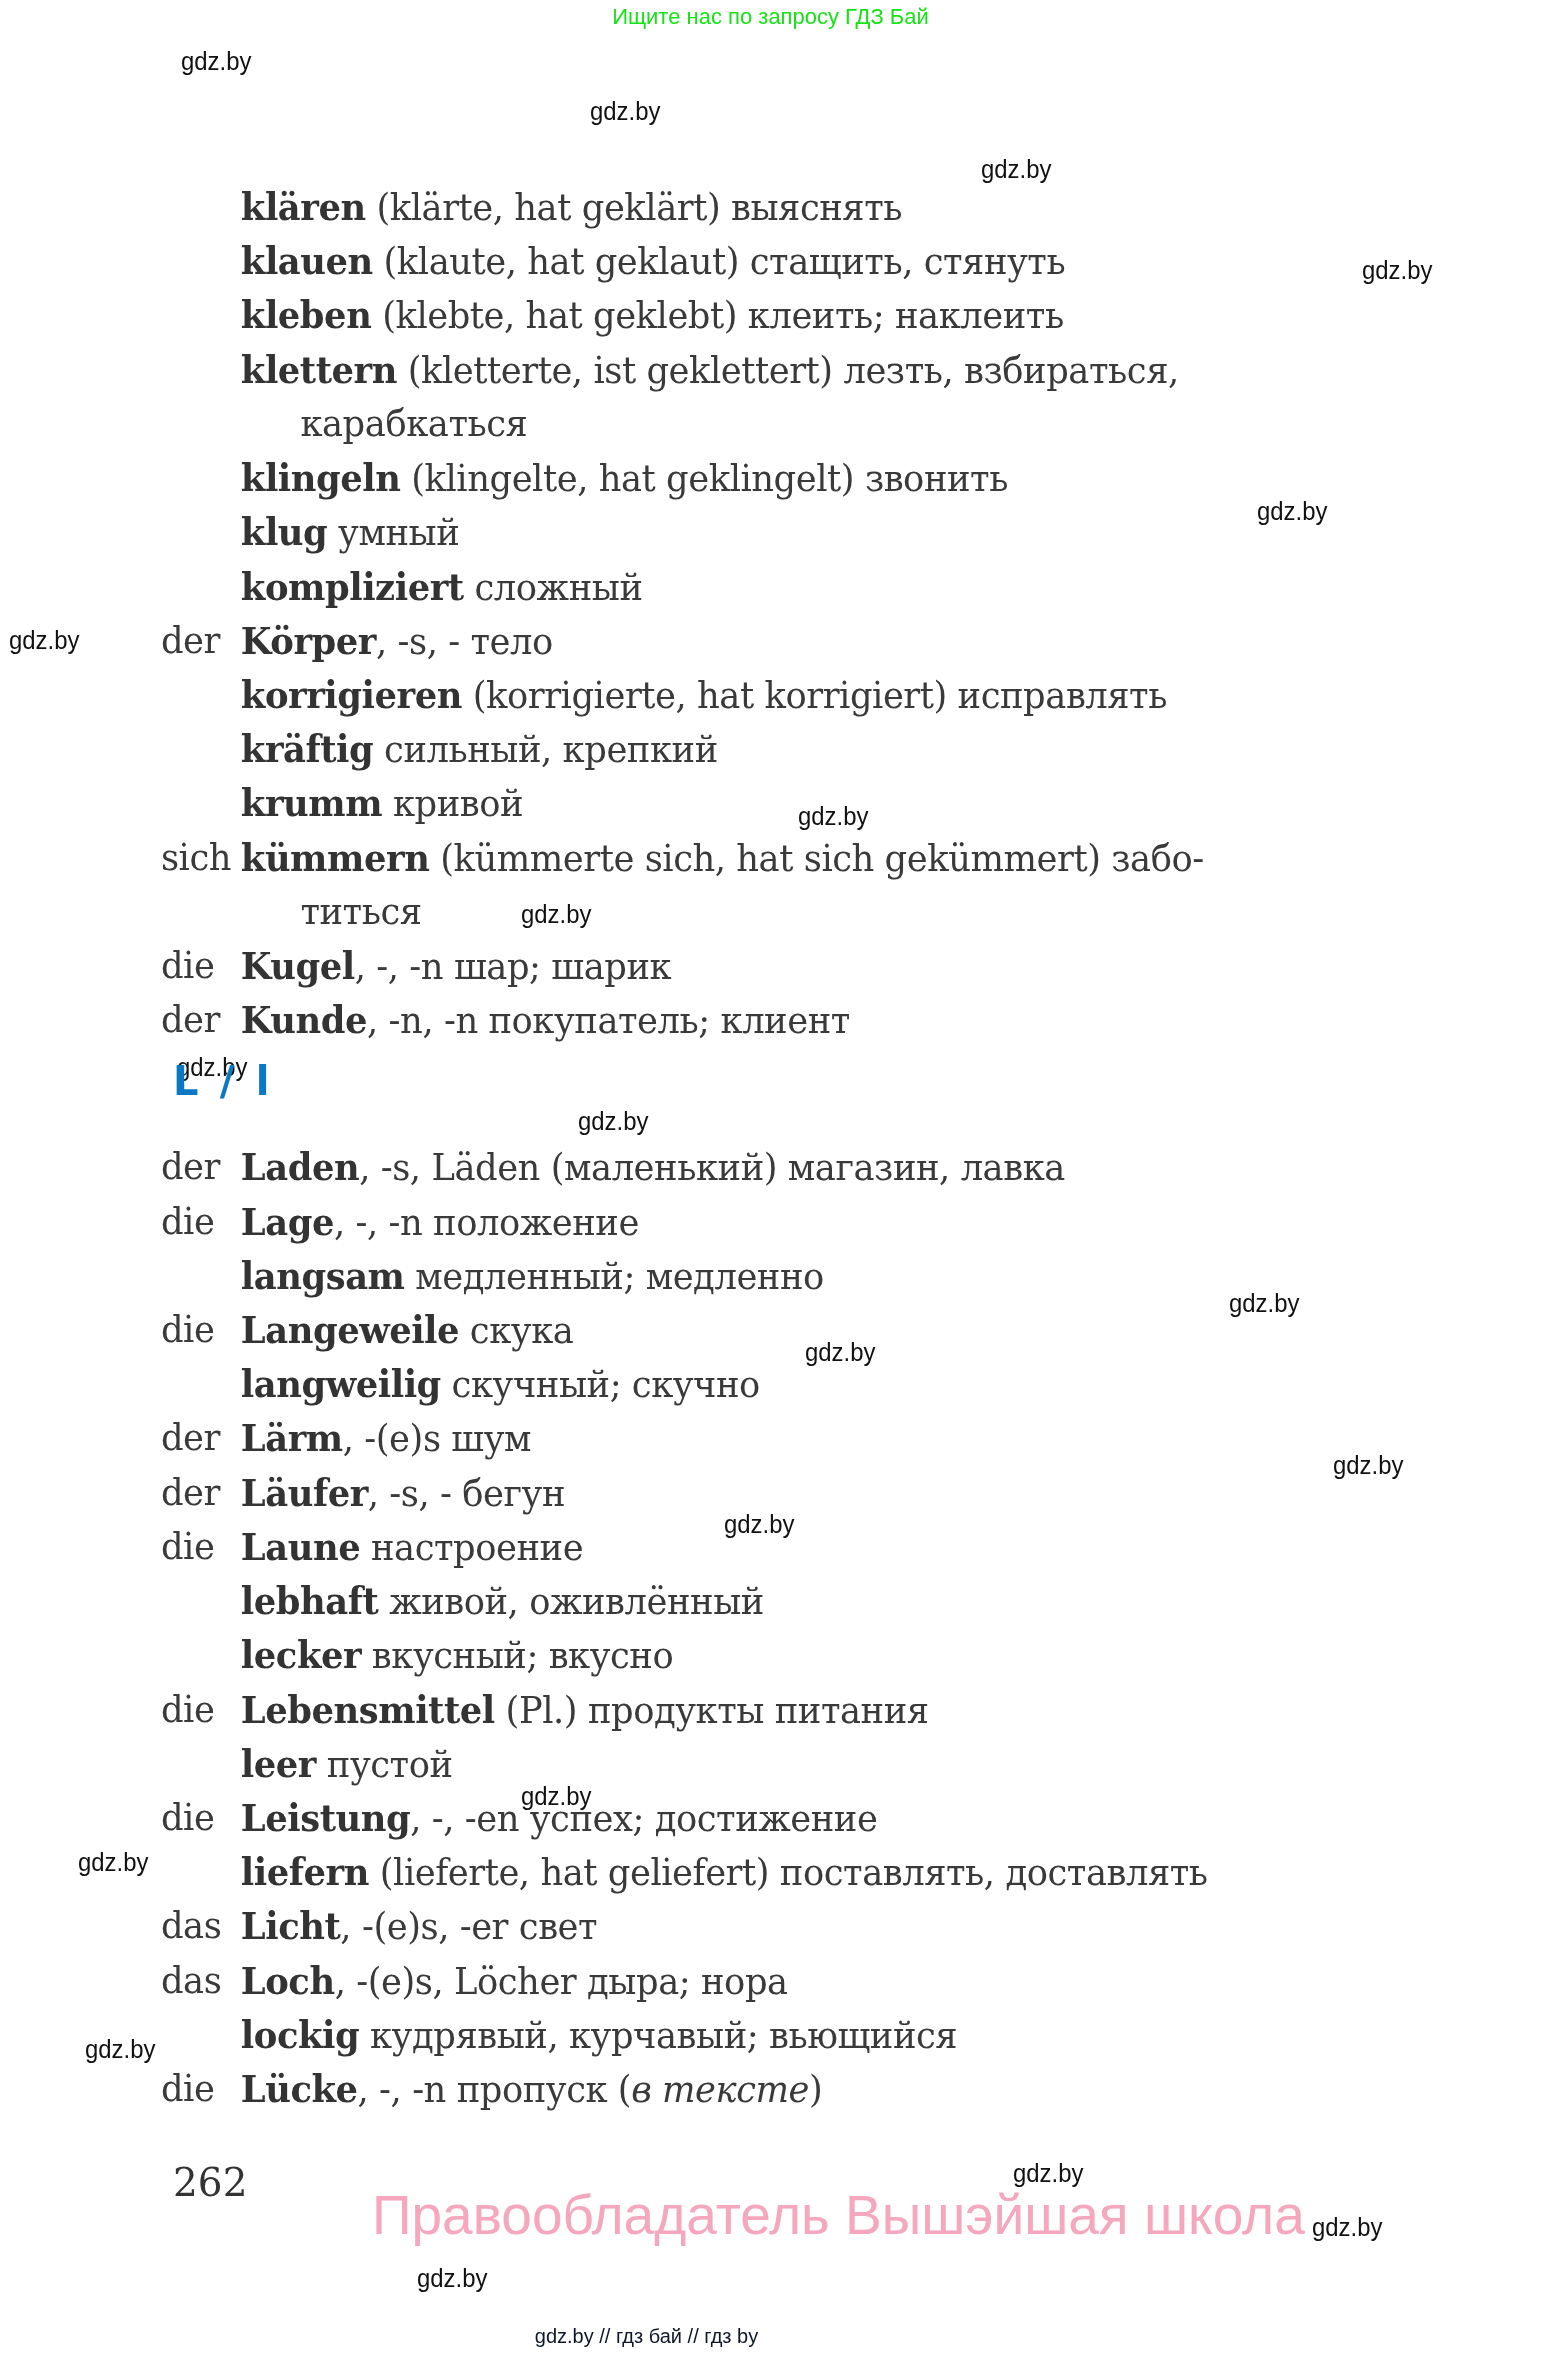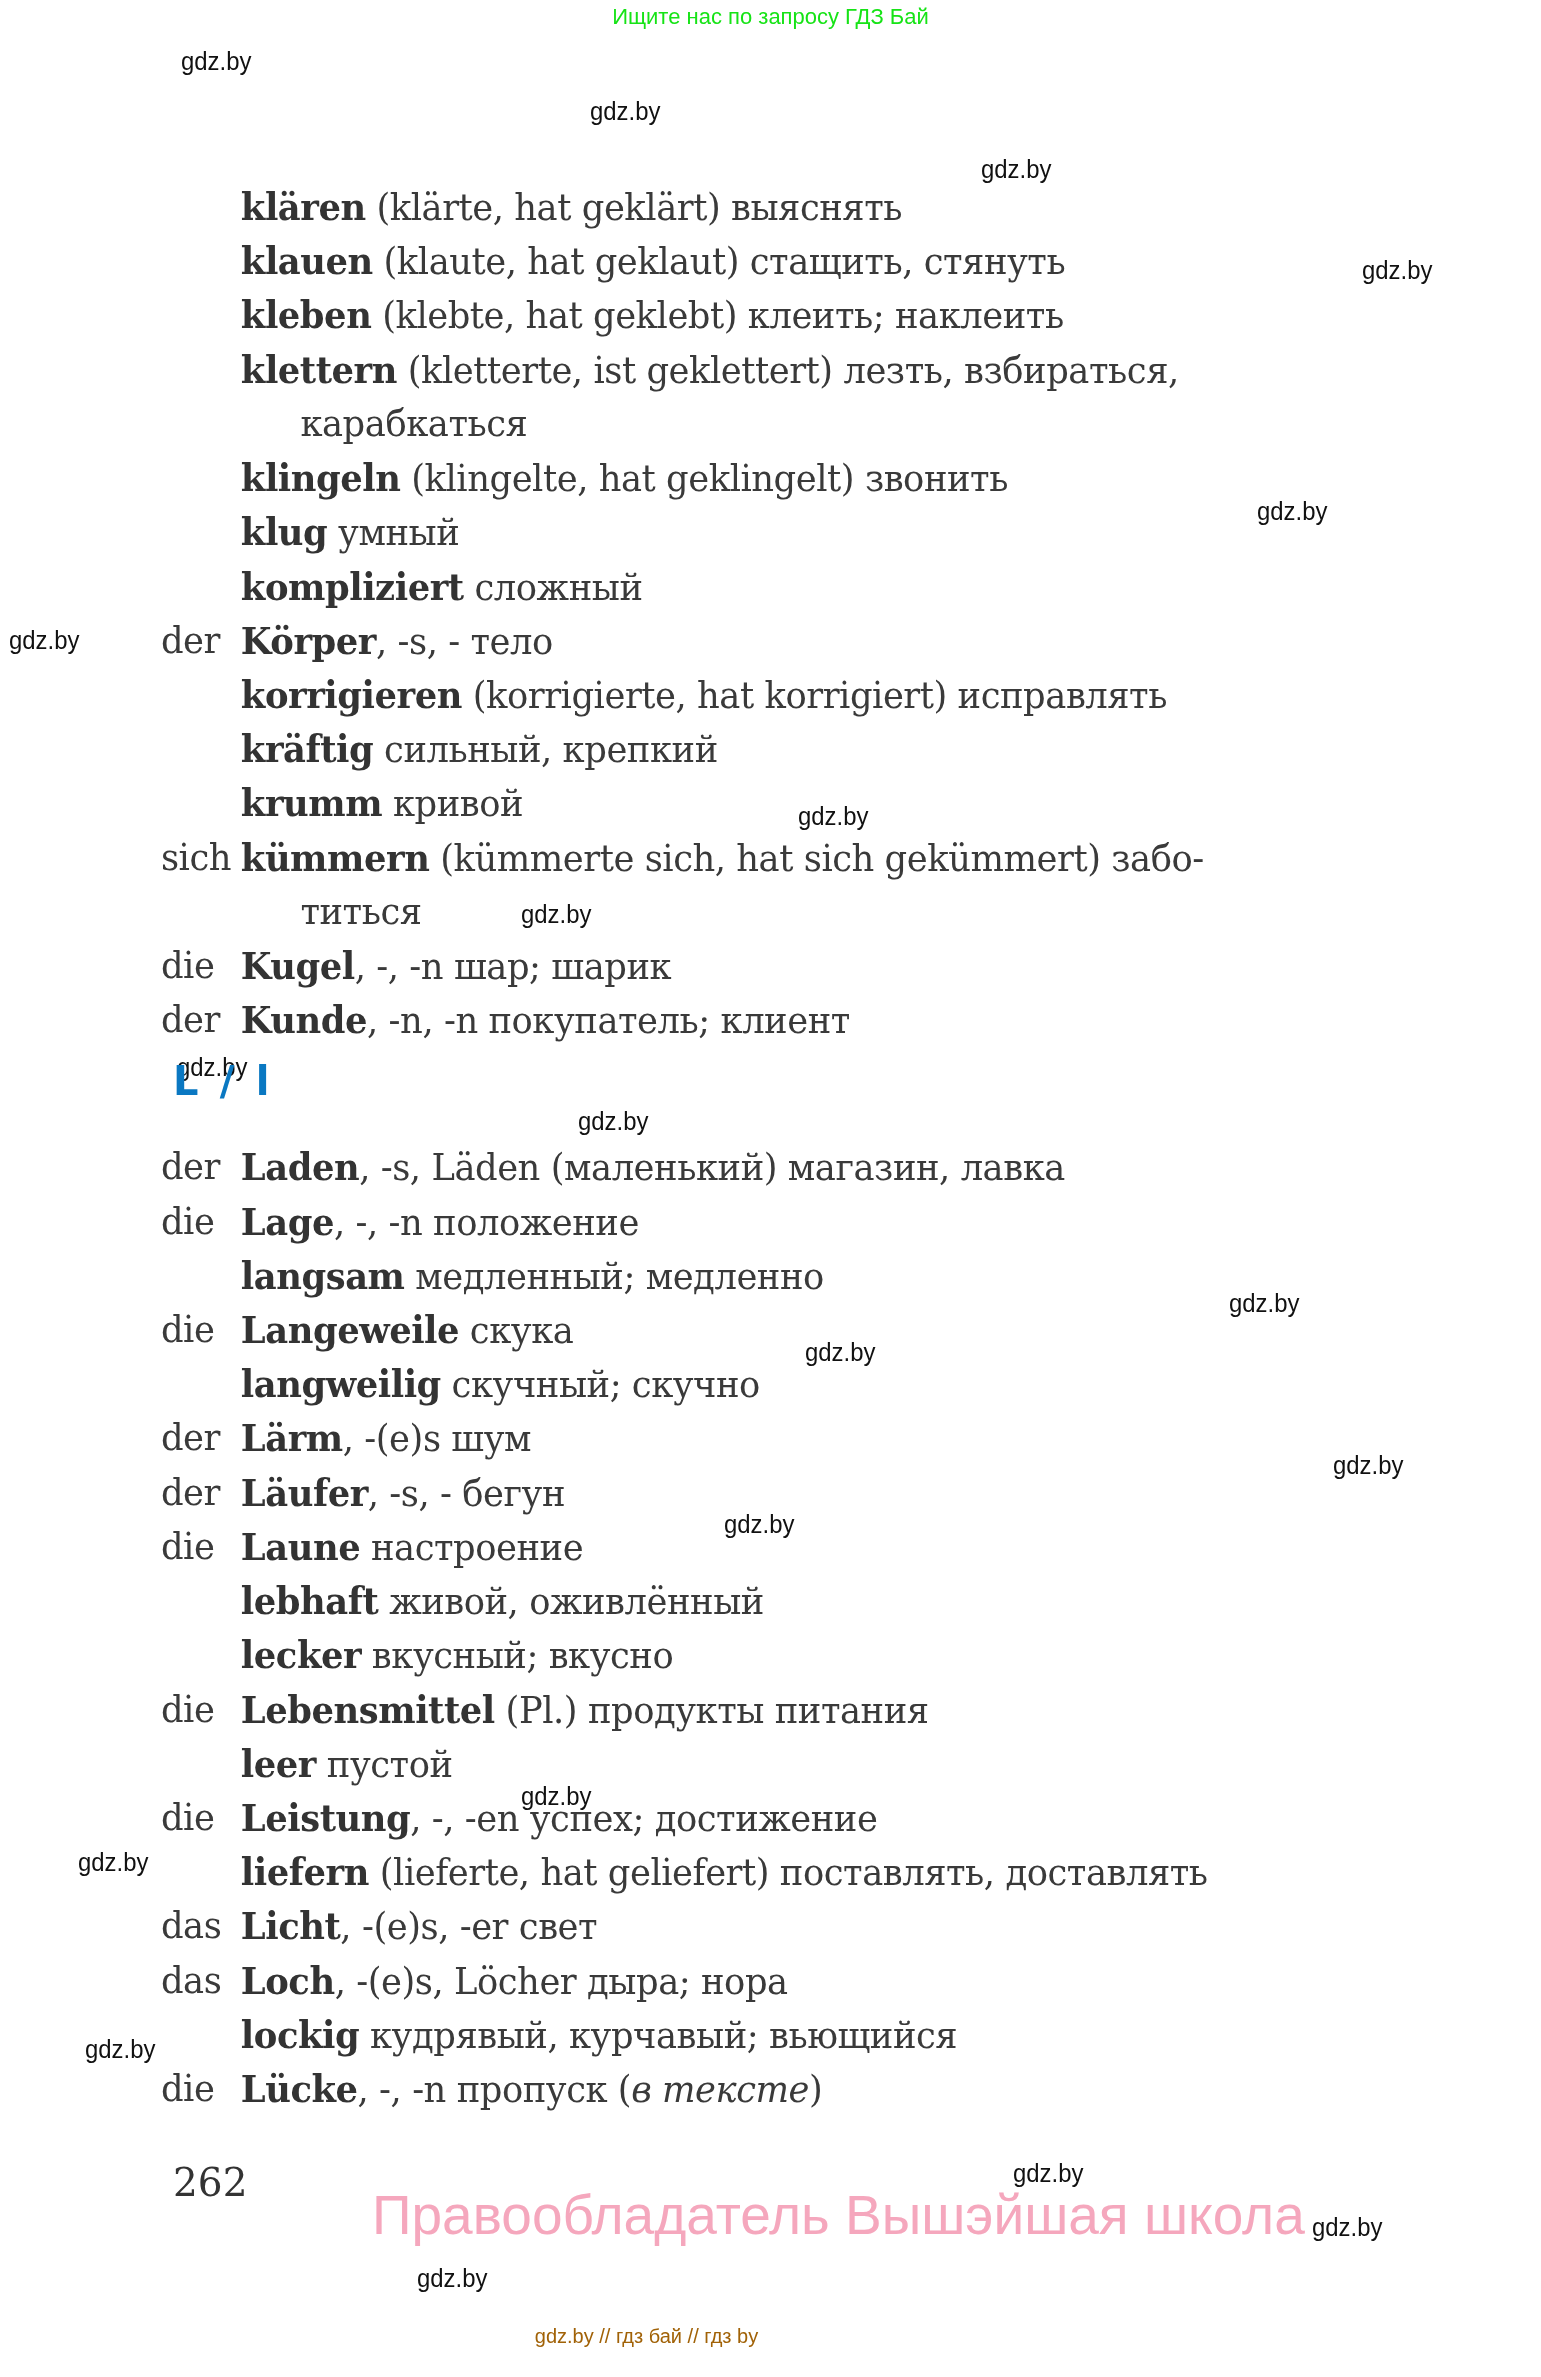--- a/index.html
+++ b/index.html
@@ -14,21 +14,21 @@
   .art { position:absolute; left:173px; }
   .body { position:absolute; left:259px; }
   .cont { position:absolute; left:323px; }
   .hw { font-weight:bold; color:#333; }
   .it { font-style:italic; }
   .section-heading { position:absolute; left:173px; top:1058px; font-family:"DejaVu Sans", sans-serif;
     font-size:40px; font-weight:bold; color:#0a78c2; letter-spacing:3.7px; }
   .page-number { position:absolute; left:173px; top:2160px; font-family:"DejaVu Serif", serif; font-size:39px; color:#333; }
   .copyright { position:absolute; left:372px; top:2183px; font-family:"Liberation Sans", sans-serif; font-size:55px; color:#f5a7bd; }
   .footer-links { position:absolute; top:2325px; left:0; width:1293px; text-align:center;
-    font-family:"Liberation Sans", sans-serif; font-size:20px; color:#a16207; }
+    font-family:"Liberation Sans", sans-serif; font-size:20px; color:#0f172a; }
 </style>
 </head>
 <body>
 
 <div class="page">
   <div class="top-banner">Ищите нас по запросу ГДЗ Бай</div>
 
   <div id="wm-layer">
       <div class="wm" style="left: 181px; top: 46px;">gdz.by</div>
       <div class="wm" style="left: 590px; top: 96px;">gdz.by</div>

